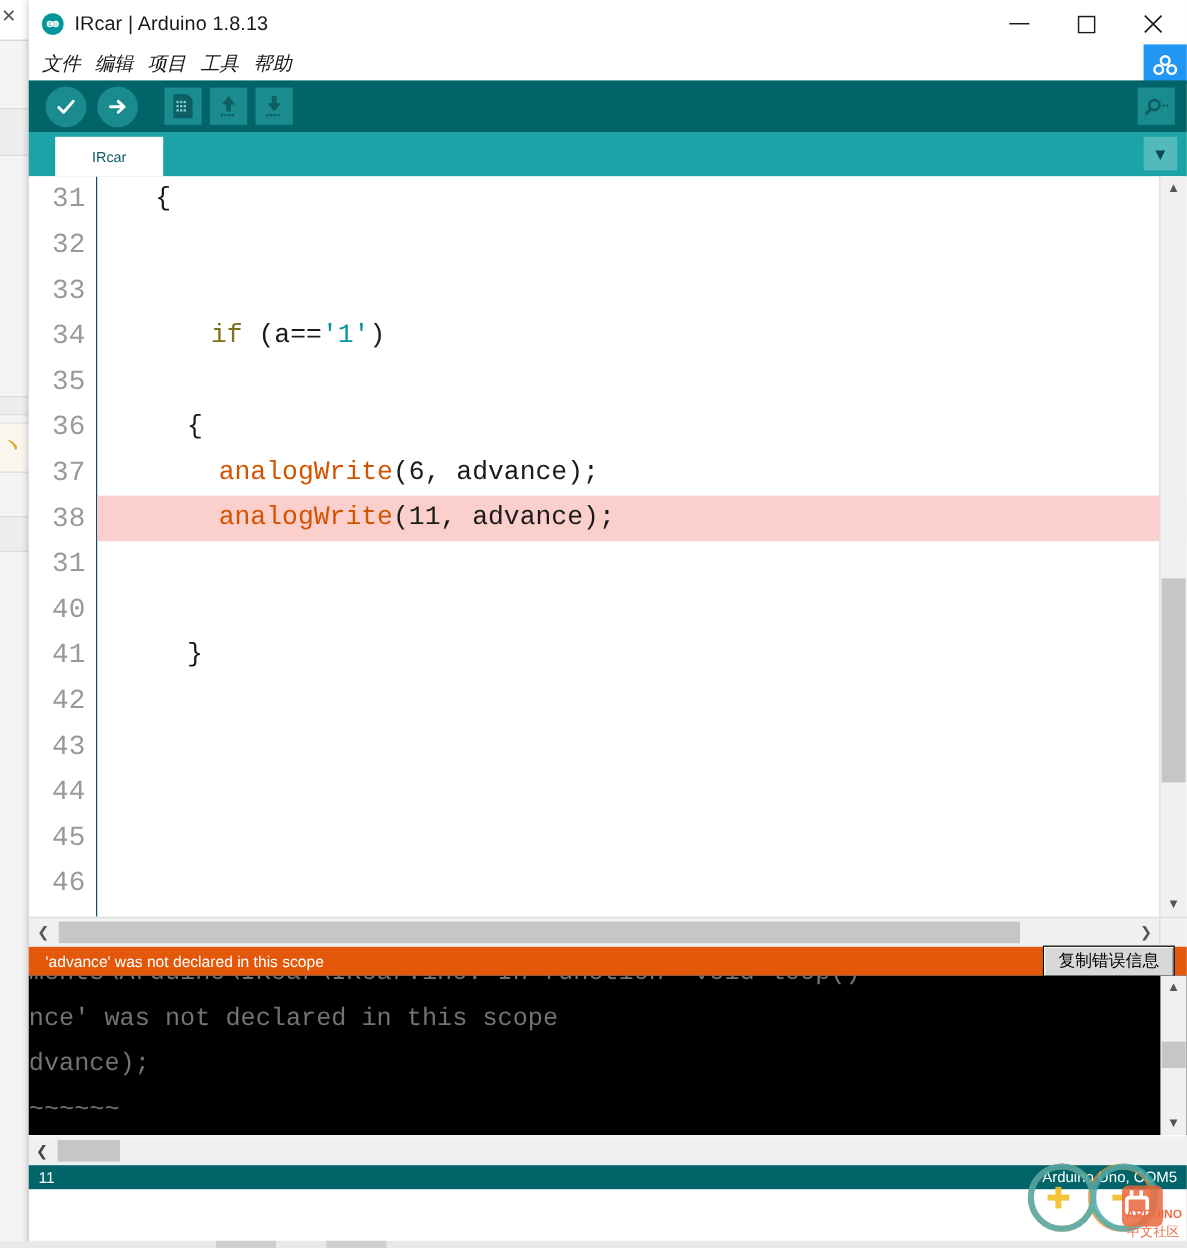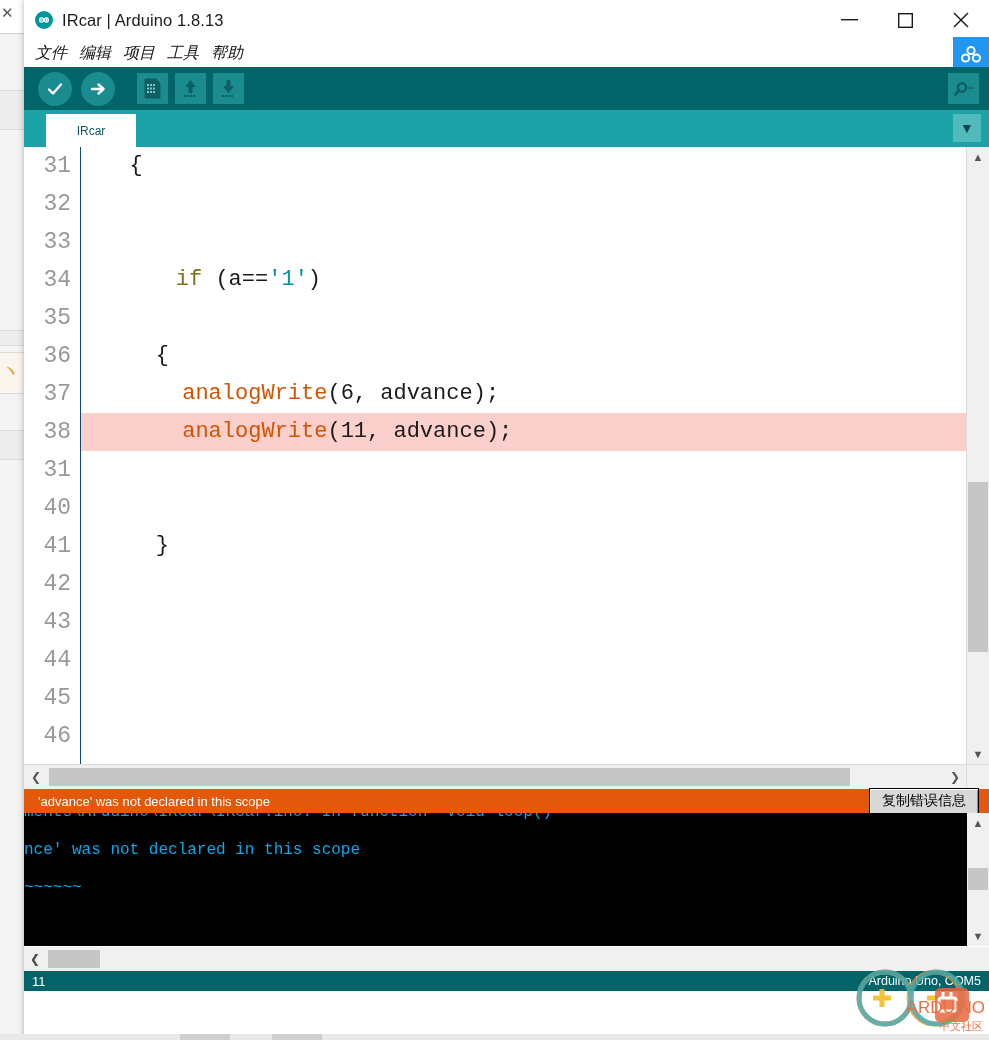--- a/index.html
+++ b/index.html
@@ -317,23 +317,23 @@
     background: #000000;
     overflow: hidden;
   }
   #console-text {
     position: absolute;
     left: 0; top: 0; right: 22px; bottom: 0;
     overflow: hidden;
   }
   .console-line {
     font-family: "Liberation Mono", monospace;
-    font-size: 16px;
+    font-size: 21px;
     line-height: 38px;
-    color: #0ea5e9;
+    color: #737373;
     white-space: pre;
     padding-left: 0px;
   }
   .console-line.clip { margin-top: -20px; }
   #console-vscroll {
     position: absolute;
     right: 0; top: 0; bottom: 0; width: 22px;
     background: #f0f0f0;
   }
   #console-vscroll .arrow {
@@ -395,22 +395,22 @@
   #watermark .wm-cn {
     position: absolute;
     right: 4px; bottom: 4px;
     font-size: 11px;
     color: #e8643a;
     white-space: nowrap;
   }
   #watermark .wm-word {
     position: absolute;
     right: 2px; bottom: 20px;
-    font-size: 17px;
-    font-weight: normal;
+    font-size: 10px;
+    font-weight: bold;
     color: #e8643a;
     white-space: nowrap;
   }
 
   
   #taskbar {
     position: absolute;
     left: 0; bottom: 0;
     width: 989px; height: 6px;
     background: #e9e9e9;
@@ -614,20 +614,21 @@
 
   <div id="error-bar">
     <div id="error-text">'advance' was not declared in this scope</div>
     <div id="copy-error-btn">复制错误信息</div>
   </div>
 
   <div id="console-wrap">
     <div id="console-text">
         <div class="console-line clip">ments\Arduino\IRcar\IRcar.ino: In function 'void loop()'</div>
         <div class="console-line">nce' was not declared in this scope</div>
+        <div class="console-line">dvance);</div>
         <div class="console-line">~~~~~~</div>
       </div>
     <div id="console-vscroll">
       <div class="arrow">▲</div>
       <div id="console-thumb"></div>
       <div class="arrow bot">▼</div>
     </div>
   </div>
 
   <div id="console-hscroll">

